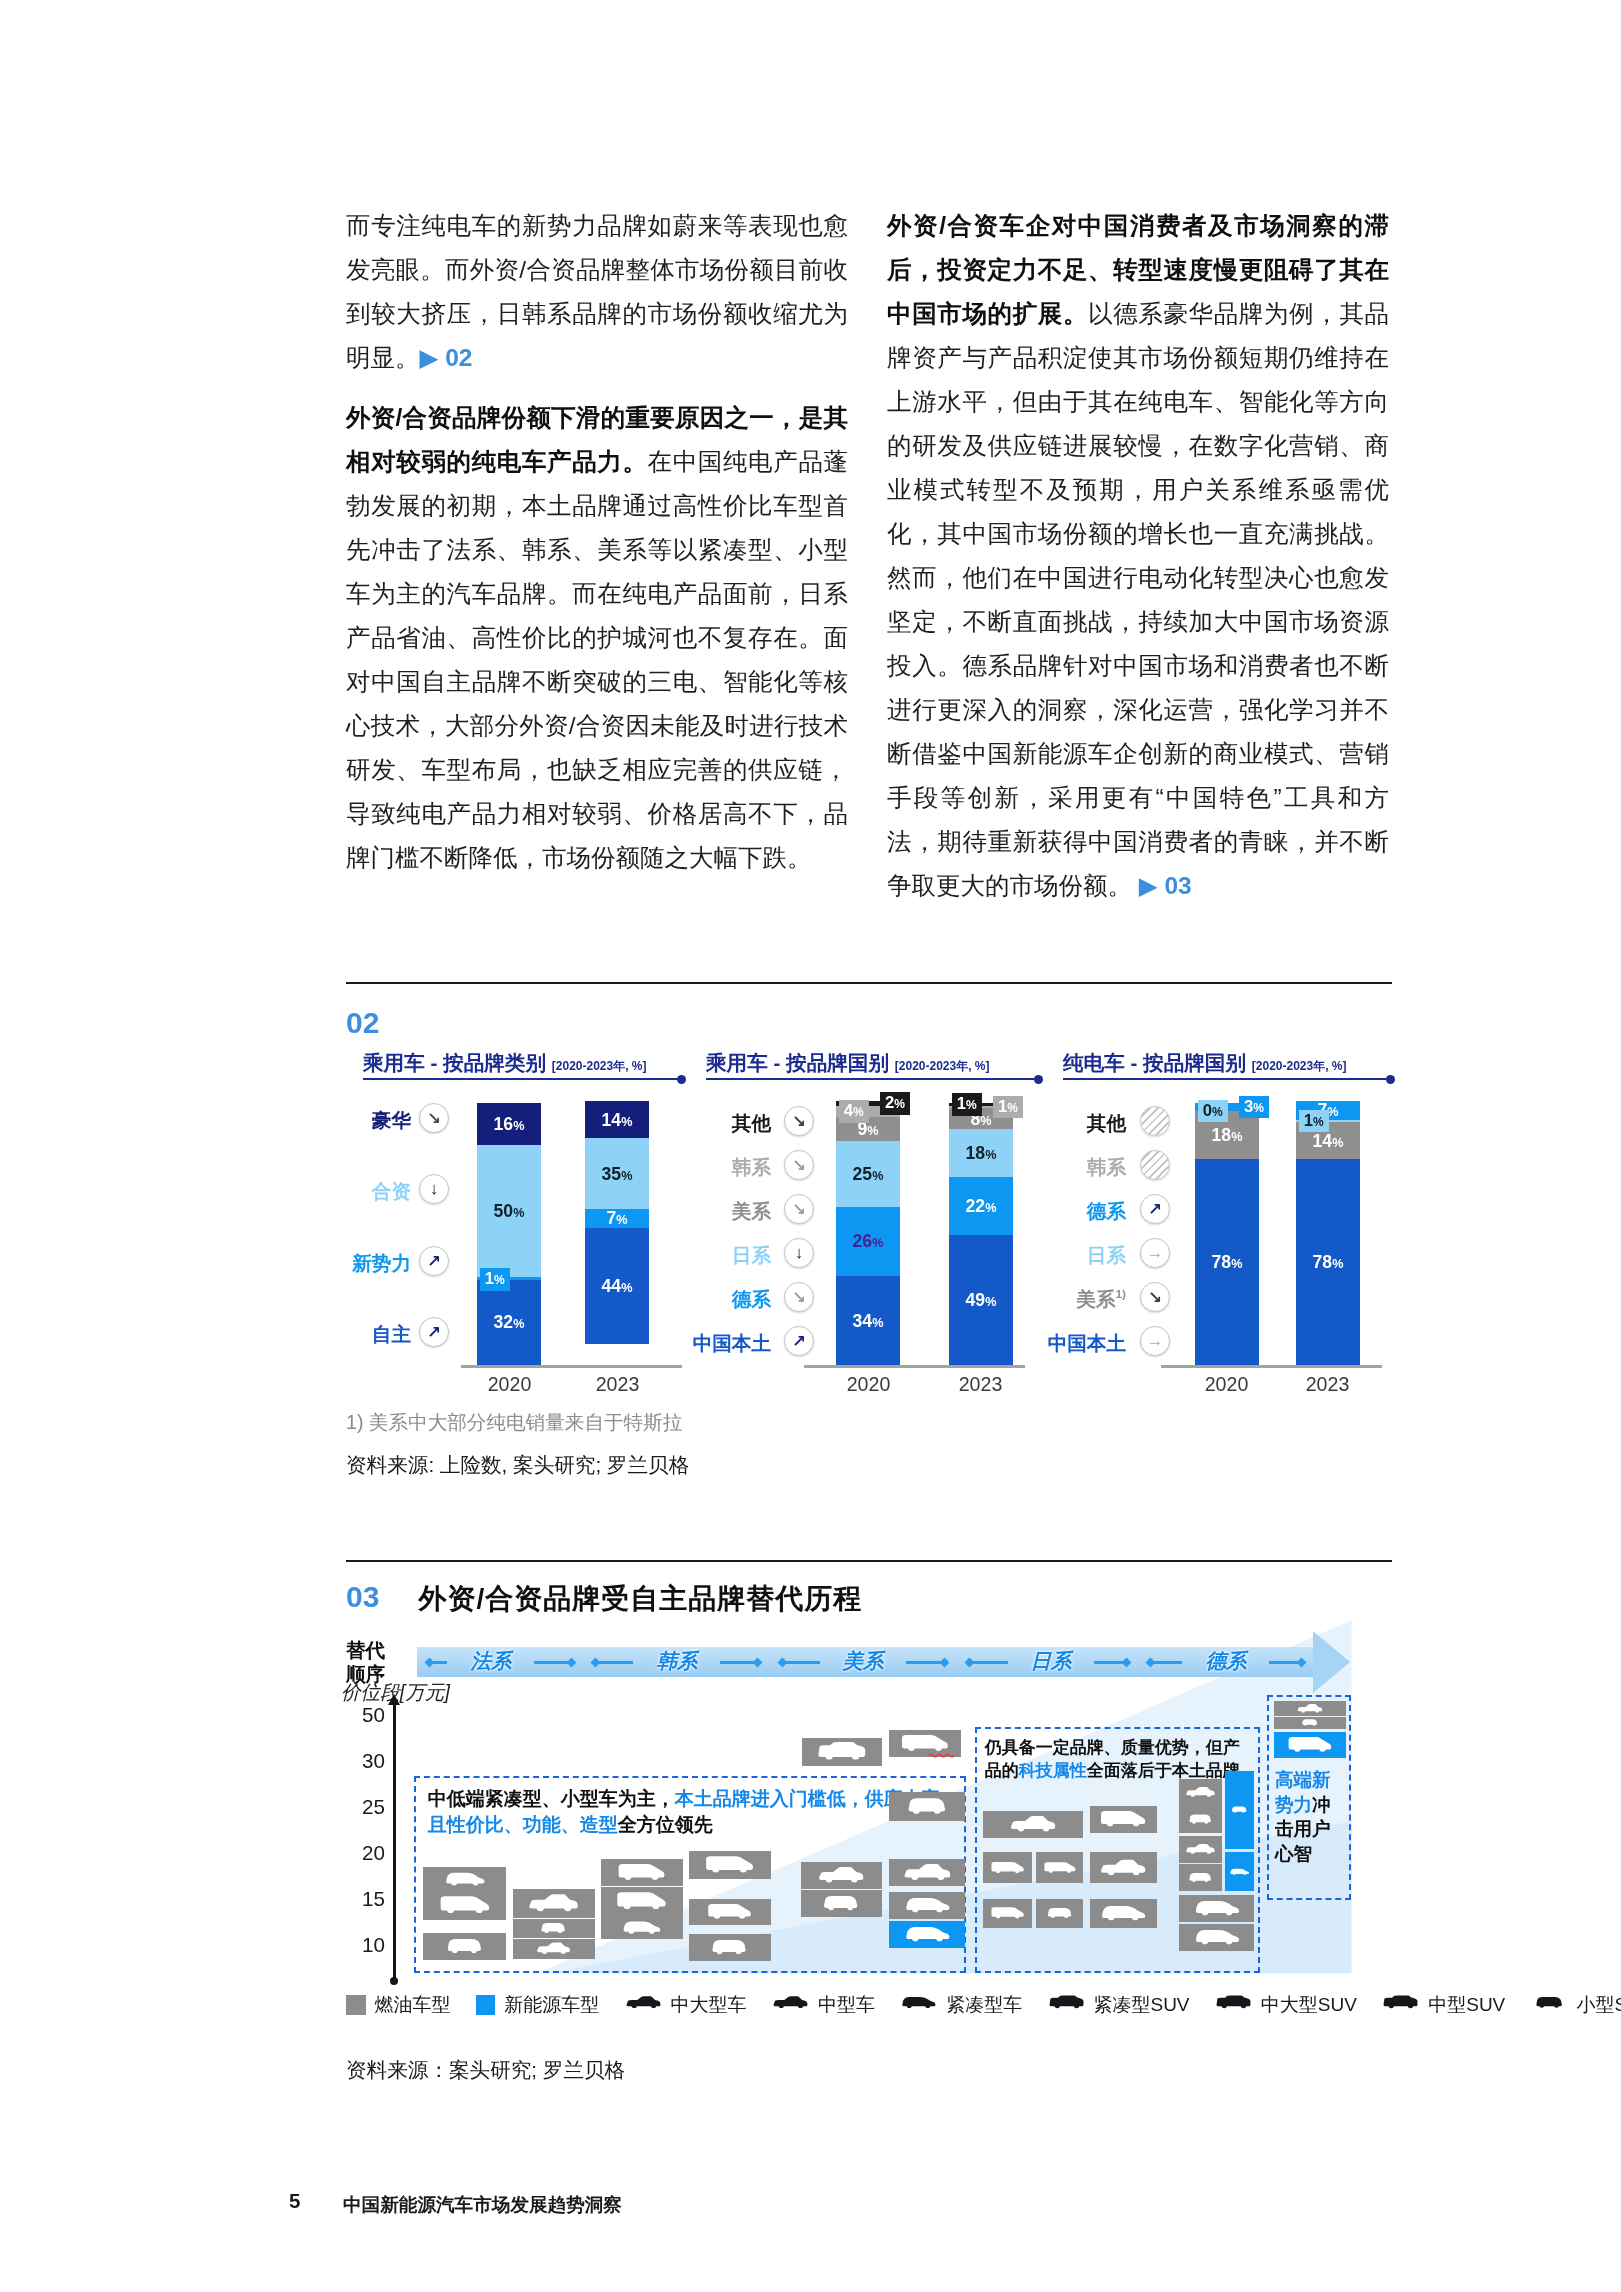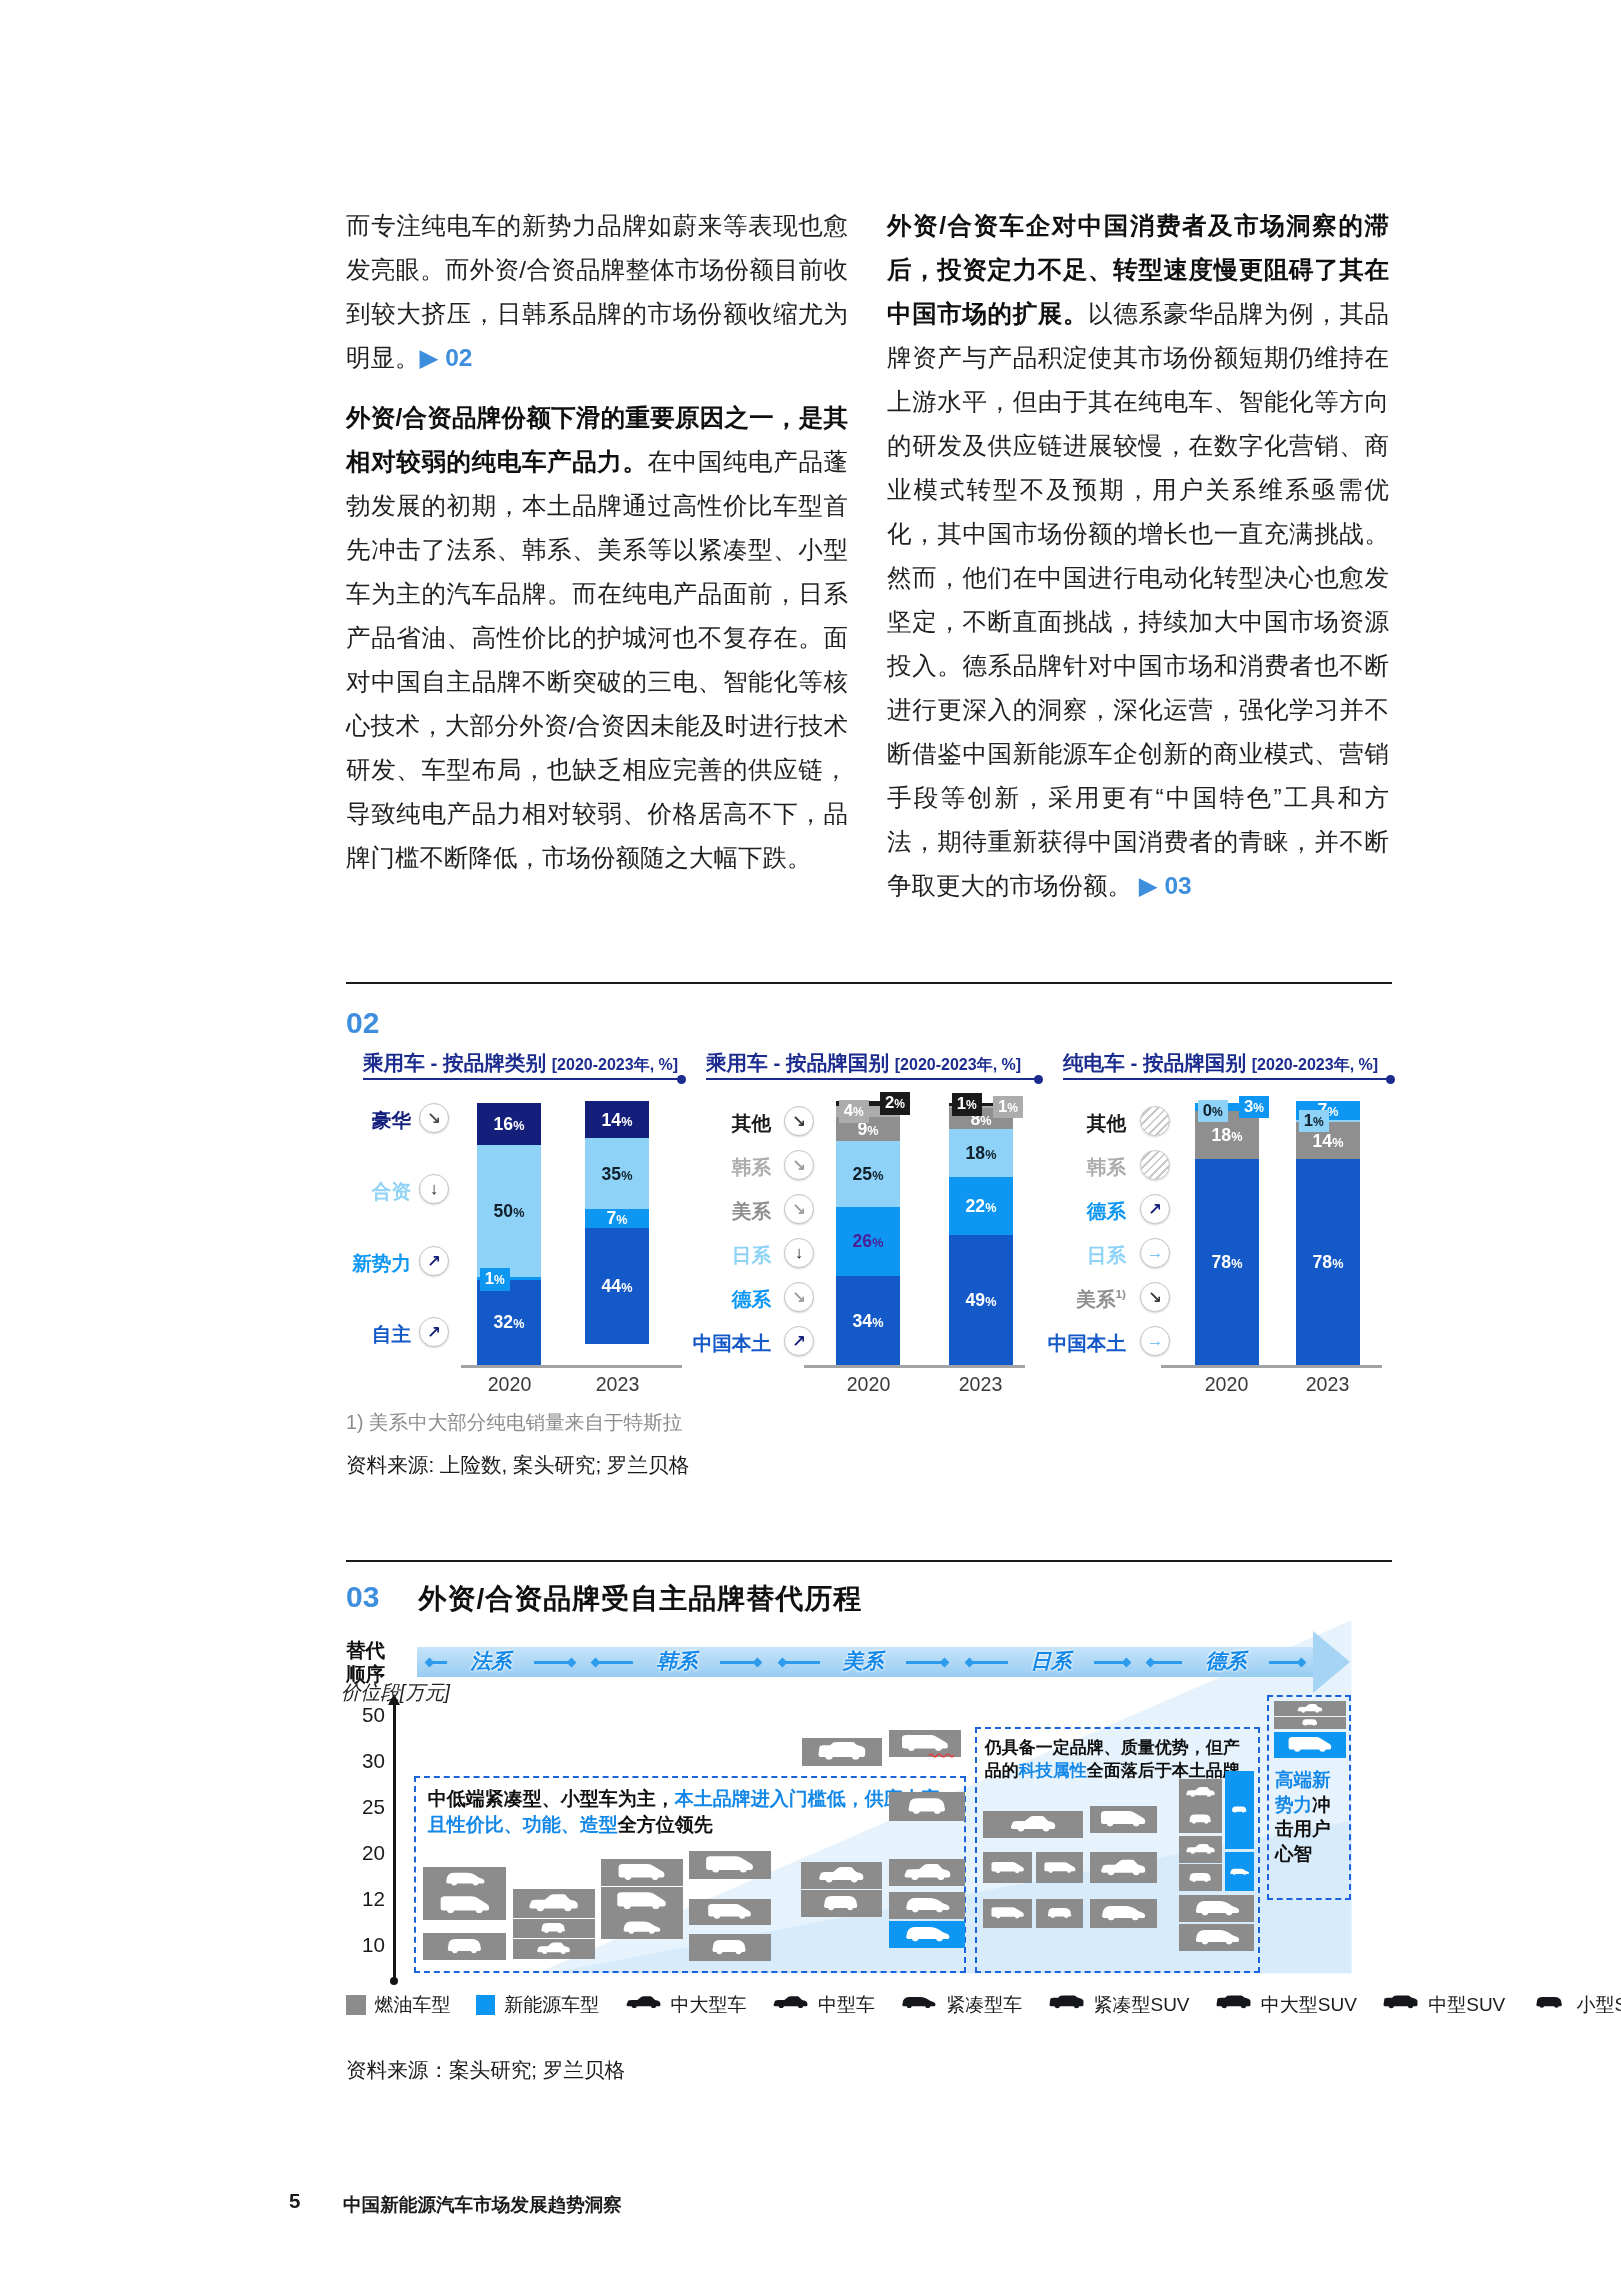--- a/index.html
+++ b/index.html
@@ -14,21 +14,21 @@
   .rt-blue{font-weight:700;color:#1488E8;}
   .rt-ref{font-weight:700;color:#3E8EDE;}
 
   .rule{position:absolute;left:346px;width:1046px;height:2px;background:#1a1a1a;}
   .sec{position:absolute;left:346px;display:flex;gap:39px;align-items:flex-start;}
   .sec-num{font-size:30px;font-weight:700;color:#3E8EDE;}
   .sec-title{font-size:28px;font-weight:700;color:#0f0f0f;letter-spacing:1px;}
 
   
   .c2t{position:absolute;height:31px;border-bottom:2.9px solid #1B2B8E;color:#1B2B8E;font-weight:700;font-size:20.6px;white-space:nowrap;}
-  .c2t .rg{font-size:16px;}
+  .c2t .rg{font-size:12px;}
   .c2t::after{content:'';position:absolute;right:-3.9px;bottom:-5.9px;width:8.8px;height:8.8px;border-radius:50%;background:#1B2B8E;}
   .ll{position:absolute;font-size:19.6px;font-weight:700;text-align:right;white-space:nowrap;}
   .ll sup{font-size:11.8px;}
   .lic{position:absolute;width:30px;height:30px;border-radius:50%;border:1.5px solid #C6C6C6;background:#fff;
        display:flex;align-items:center;justify-content:center;font-size:16.7px;font-weight:700;
        box-shadow:0 1px 2px rgba(0,0,0,0.18);}
   .lic.hatch{background:repeating-linear-gradient(135deg,#C9C9C9 0 2px,#ffffff 2px 5.9px);}
   .bar{position:absolute;width:64px;}
   .seg{position:relative;width:100%;}
   .segl{position:absolute;left:0;right:0;top:50%;transform:translateY(-50%);text-align:center;font-weight:700;font-size:17.6px;}
@@ -292,21 +292,21 @@
 
   <div class="price-label">价位段[万元]</div>
   <div class="ax-arr"></div>
   <div class="ax-line"></div>
   <div class="ax-dot"></div>
   <div id="ticks">
       <div class="tick" style="top: 1703px;">50</div>
       <div class="tick" style="top: 1749px;">30</div>
       <div class="tick" style="top: 1795px;">25</div>
       <div class="tick" style="top: 1841px;">20</div>
-      <div class="tick" style="top: 1887px;">12</div>
+      <div class="tick" style="top: 1887px;">15</div>
       <div class="tick" style="top: 1933px;">10</div>
     </div>
 
   <div class="dash-box" style="left:414px;top:1776px;width:552px;height:197px">
     <p class="anno" style="left:11.8px;top:7.8px;width:529px;"><span>中低端紧凑型、小型车为主，</span><span class="rt-blue">本土品牌进入门槛低，供应丰富且性价比、功能、造型</span><span>全方位领先</span></p>
   </div>
   <div class="dash-box" style="left:975px;top:1727px;width:285px;height:246px">
     <p class="anno" style="left:7.8px;top:6.9px;width:267px;font-size:17px;line-height:23.5px;"><span>仍具备一定品牌、质量优势，但产品的</span><span class="rt-blue">科技属性</span><span>全面落后于本土品牌</span></p>
   </div>
   <div class="dash-box" style="left:1267px;top:1695px;width:84px;height:205px">

